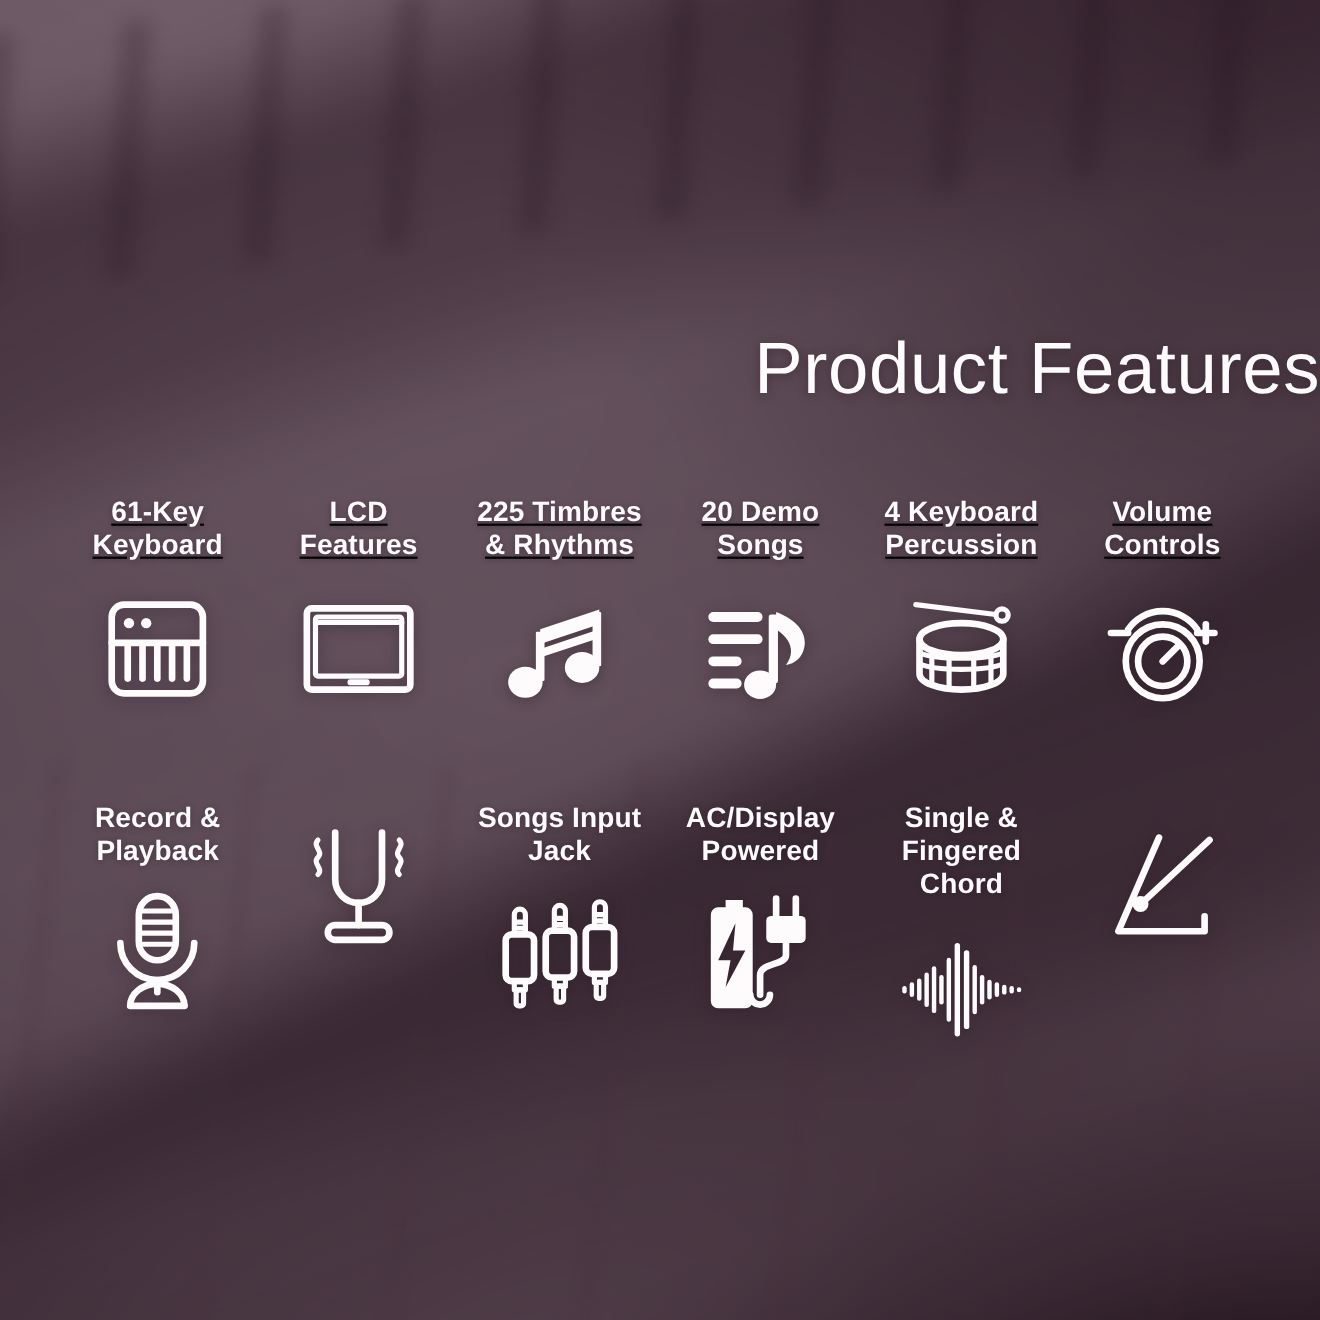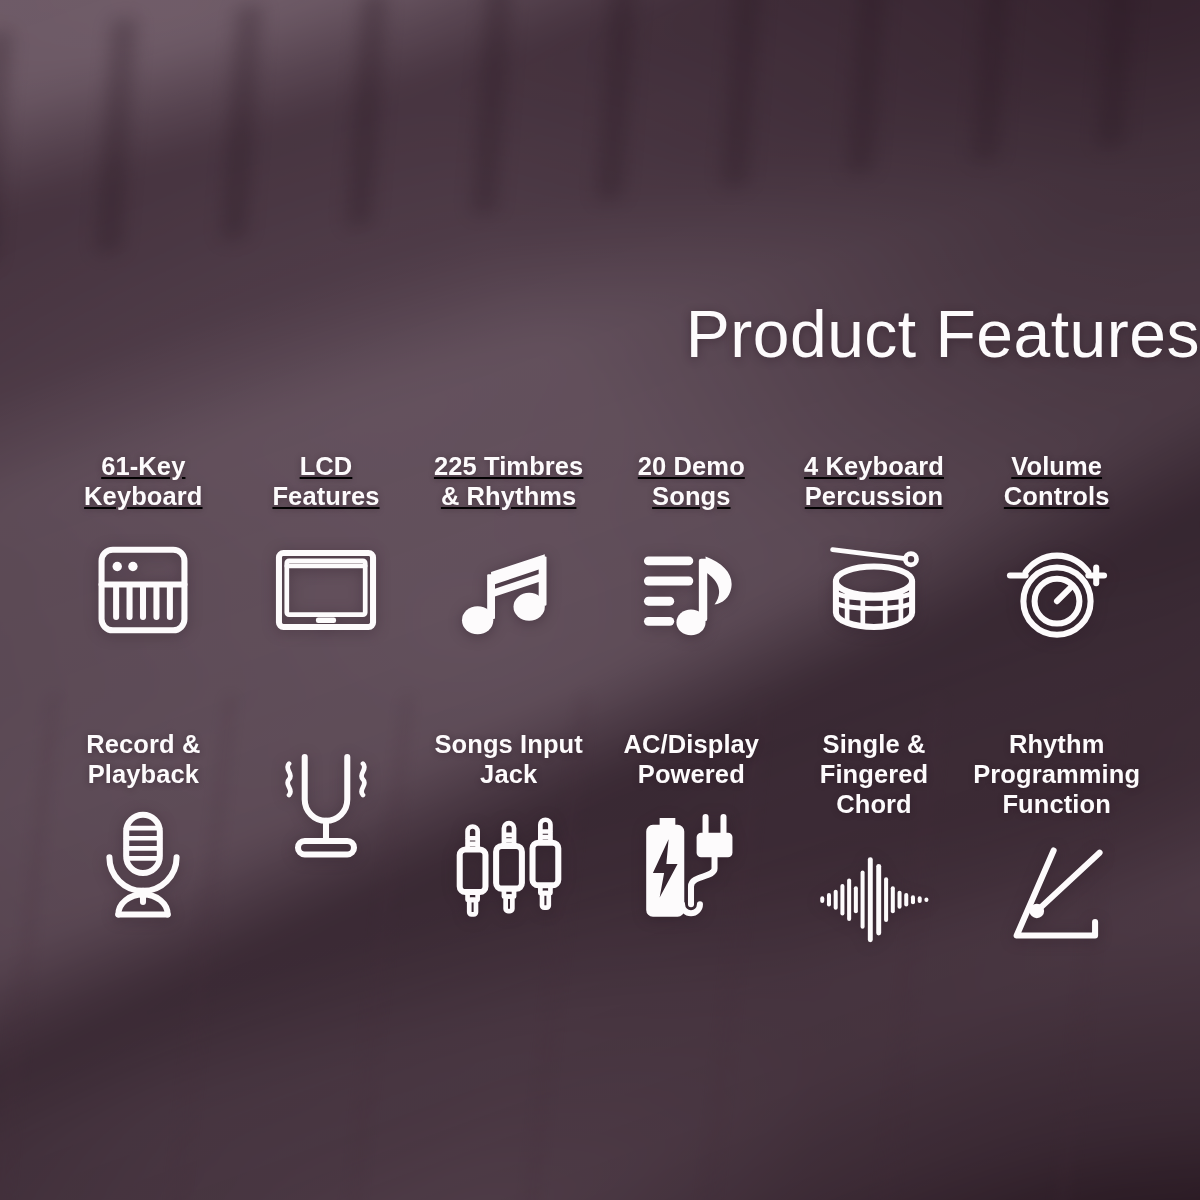--- a/index.html
+++ b/index.html
@@ -327,23 +327,20 @@
             <rect x="77" y="50" width="3.6" height="12" rx="1.8"></rect>
             <rect x="83" y="52" width="3.6" height="8" rx="1.8"></rect>
             <rect x="89" y="53" width="3.6" height="6" rx="1.8"></rect>
             <rect x="95" y="54" width="3.6" height="4" rx="1.8"></rect>
           </g>
         </svg>
       </div>
     </div>
 
     <div class="feature-cell">
-      <div class="feature-label">Rhythm
-Programming
-Function</div>
       <div class="feature-icon">
         <svg viewBox="0 0 100 100">
           <path class="ln" d="M47 12 L14 88 L84 88 L84 76"></path>
           <line class="ln" x1="30" y1="68" x2="88" y2="14"></line>
           <circle class="sl" cx="32" cy="66" r="6.5"></circle>
         </svg>
       </div>
     </div>
 
   </div>

